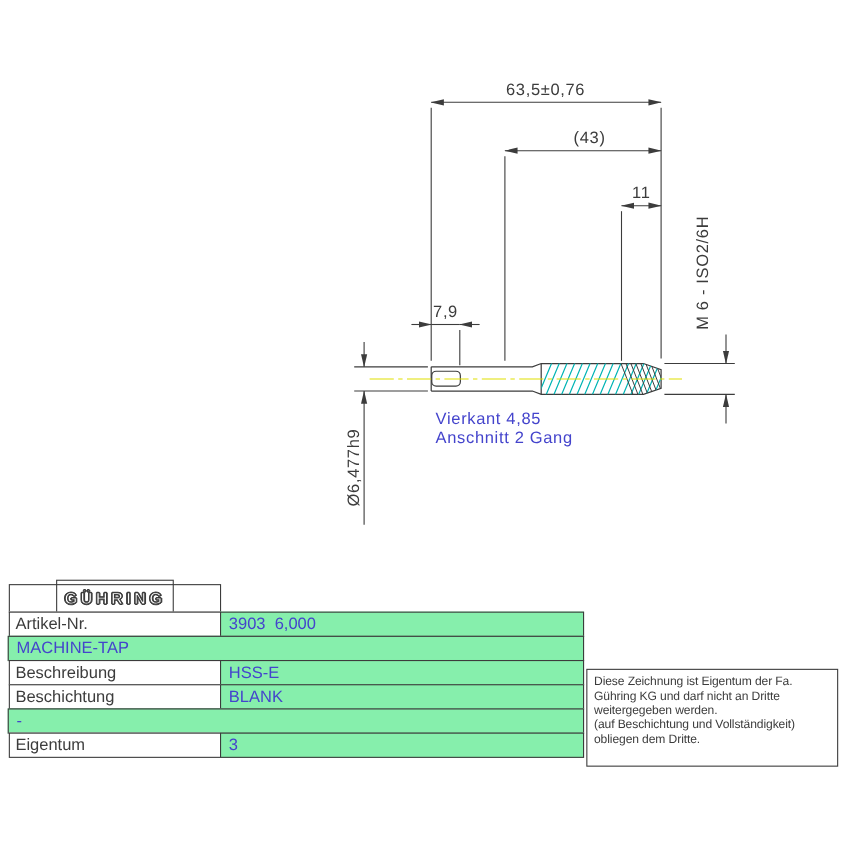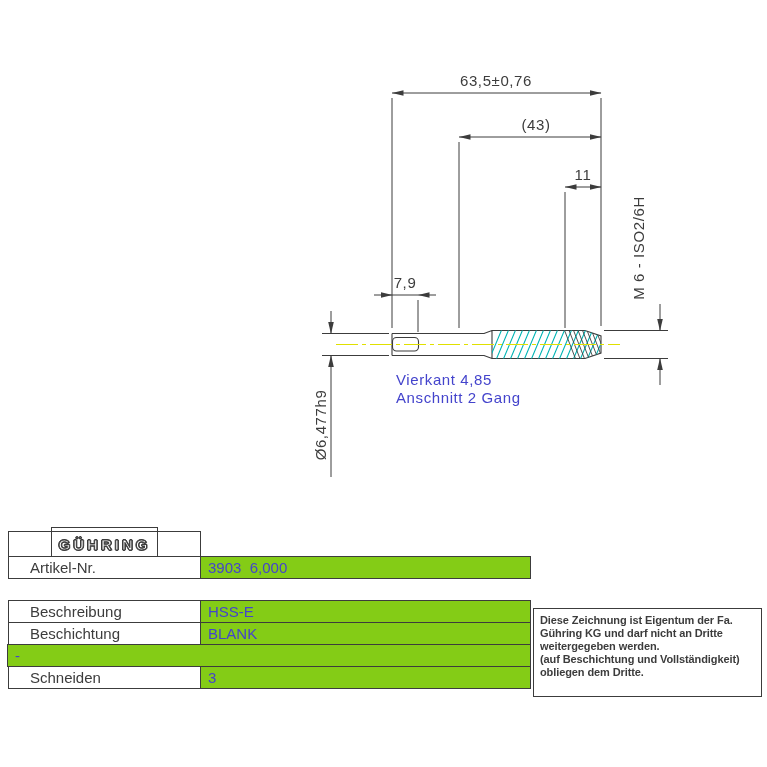--- a/index.html
+++ b/index.html
@@ -20,29 +20,29 @@
   .title-block { position:absolute; left:8px; top:531px; width:523px;
                  color:#3c3c3c; font-size:15px; }
   .logo-row { width:193px; height:26px; border:1px solid #3c3c3c;
               display:flex; align-items:center; justify-content:center; background:#fff; }
   .logo-box { border:1px solid #3c3c3c; padding:16px 7px; height:20px;
               display:flex; align-items:center; }
   .logo-text { font-weight:bold; font-size:15px; letter-spacing:3px; color:#fff;
                -webkit-text-stroke:1px #3c3c3c;
                text-shadow:1px 0 0 #3c3c3c,-1px 0 0 #3c3c3c,0 1px 0 #3c3c3c,0 -1px 0 #3c3c3c; }
   .trow { display:flex; width:523px; height:23px; margin-top:-1px; }
-  .tlabel { width:193px; border:1px solid #3c3c3c; padding:2px 21px; background:#fff;
+  .tlabel { width:193px; border:1px solid #3c3c3c; padding:2px 5px; background:#fff;
             white-space:pre; }
   .tvalue { flex:1; border:1px solid #3c3c3c; margin-left:-1px; padding:2px 7px;
-            color:#4444cc; background:#84cc16; white-space:pre; }
+            color:#4444cc; background:#86efac; white-space:pre; }
 
   
   .disclaimer { position:absolute; left:533px; top:608px; width:229px; height:89px;
                 border:1px solid #3c3c3c; padding:5px 6px; font-size:11px;
-                line-height:13px; color:#3c3c3c; letter-spacing:-0.1px; background:#fff;font-weight:bold; }
+                line-height:13px; color:#3c3c3c; letter-spacing:-0.1px; background:#fff; }
 </style>
 </head>
 <body>
 
 <div class="page">
 
   <svg class="drawing" width="767" height="767" viewBox="0 0 767 767">
     <defs>
       <marker id="aE" markerWidth="12" markerHeight="8" refX="11.5" refY="4" orient="auto" markerUnits="userSpaceOnUse">
         <path d="M0 1.2 L12 4 L0 6.8 Z" fill="#3c3c3c"></path>
@@ -121,34 +121,35 @@
     <div class="logo-row">
       <div class="logo-box">
         <span class="logo-text">GÜHRING</span>
       </div>
     </div>
     <div class="trow">
       <div class="tlabel">Artikel-Nr.</div>
       <div class="tvalue">3903  6,000</div>
     </div>
     <div class="trow">
+      <div class="tvalue">MACHINE-TAP</div>
     </div>
     <div class="trow">
       <div class="tlabel">Beschreibung</div>
       <div class="tvalue">HSS-E</div>
     </div>
     <div class="trow">
       <div class="tlabel">Beschichtung</div>
       <div class="tvalue">BLANK</div>
     </div>
     <div class="trow">
       <div class="tvalue">-</div>
     </div>
     <div class="trow">
-      <div class="tlabel">Schneiden</div>
+      <div class="tlabel">Eigentum</div>
       <div class="tvalue">3</div>
     </div>
   </div>
 
   <div class="disclaimer">
     <div>Diese Zeichnung ist Eigentum der Fa.</div>
     <div>Gühring KG und darf nicht an Dritte</div>
     <div>weitergegeben werden.</div>
     <div>(auf Beschichtung und Vollständigkeit)</div>
     <div>obliegen dem Dritte.</div>

